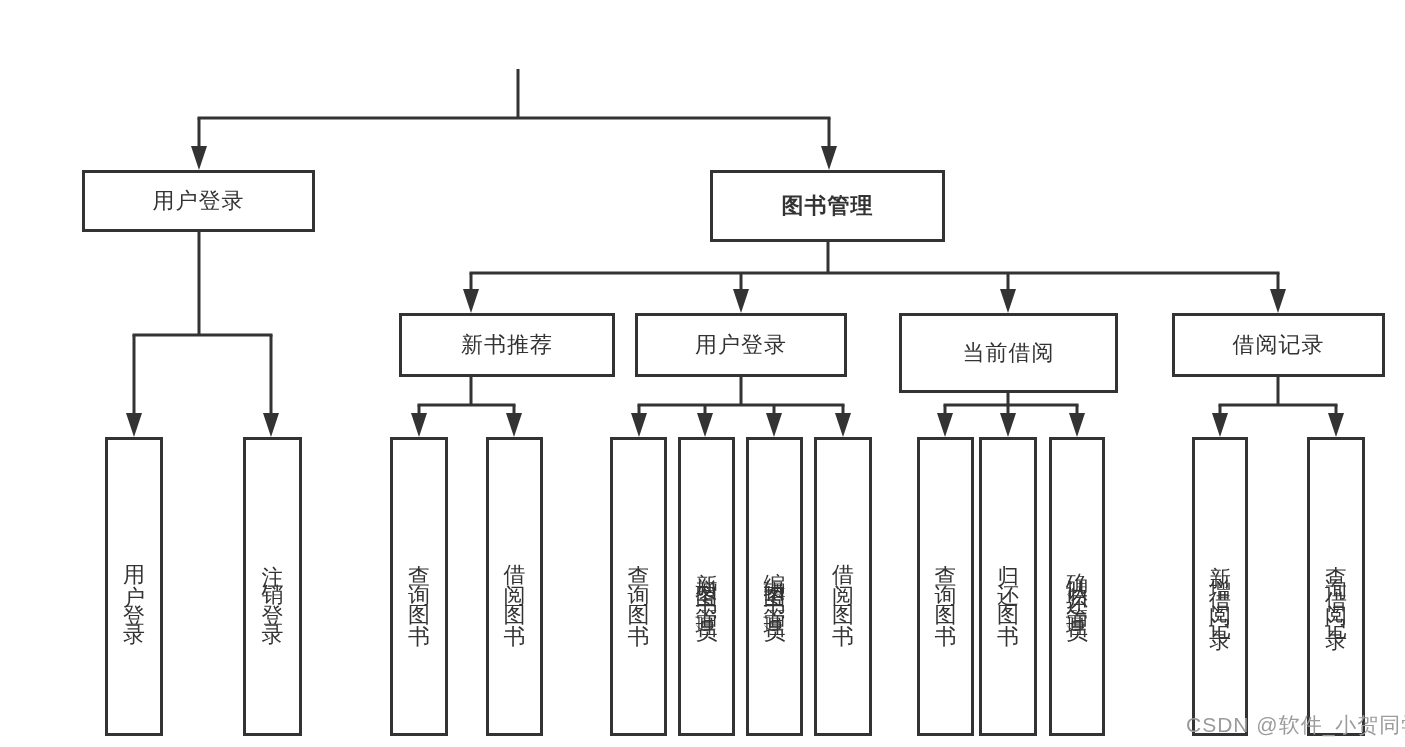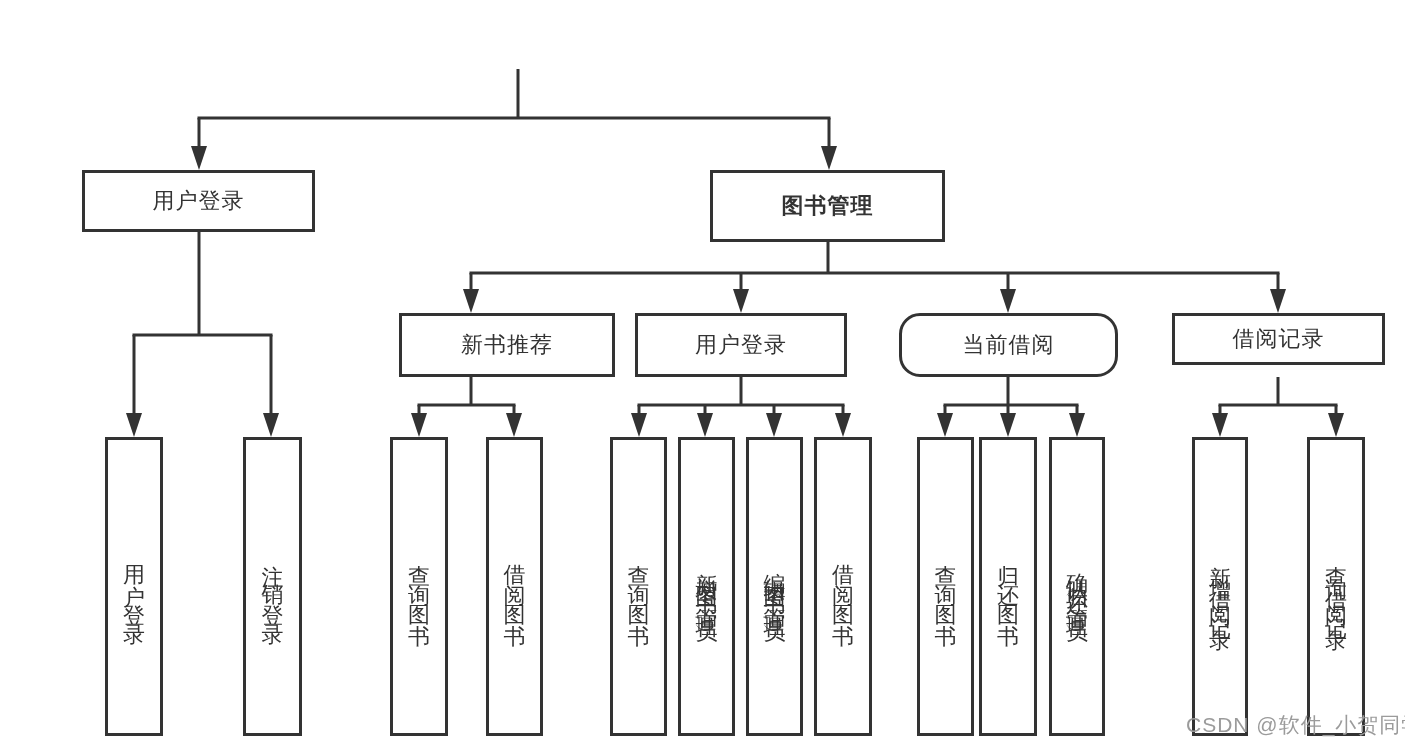--- a/index.html
+++ b/index.html
@@ -144,24 +144,24 @@
   <div class="node" style="left:710px; top:170px; width:235px; height:72px;font-weight:bold;">
     <span>图书管理</span>
   </div>
 
   <div class="node" style="left:363px; top:313px; width:216px; height:64px;margin-left:36px;">
     <span>新书推荐</span>
   </div>
   <div class="node" style="left:635px; top:313px; width:212px; height:64px;">
     <span>用户登录</span>
   </div>
-  <div class="node" style="left:899px; top:313px; width:219px; height:64px;border-radius:21px;">
+  <div class="node" style="left:899px; top:313px; width:219px; height:80px;">
     <span>当前借阅</span>
   </div>
-  <div class="node" style="left:1172px; top:313px; width:213px; height:52px;">
+  <div class="node" style="left:1172px; top:313px; width:213px; height:64px;">
     <span>借阅记录</span>
   </div>
 
   <div class="leaf" style="left:105px; width:58px;">
     <span class="vlabel">用户登录</span>
   </div>
   <div class="leaf" style="left:243px; width:59px;">
     <span class="vlabel">注销登录</span>
   </div>
 

